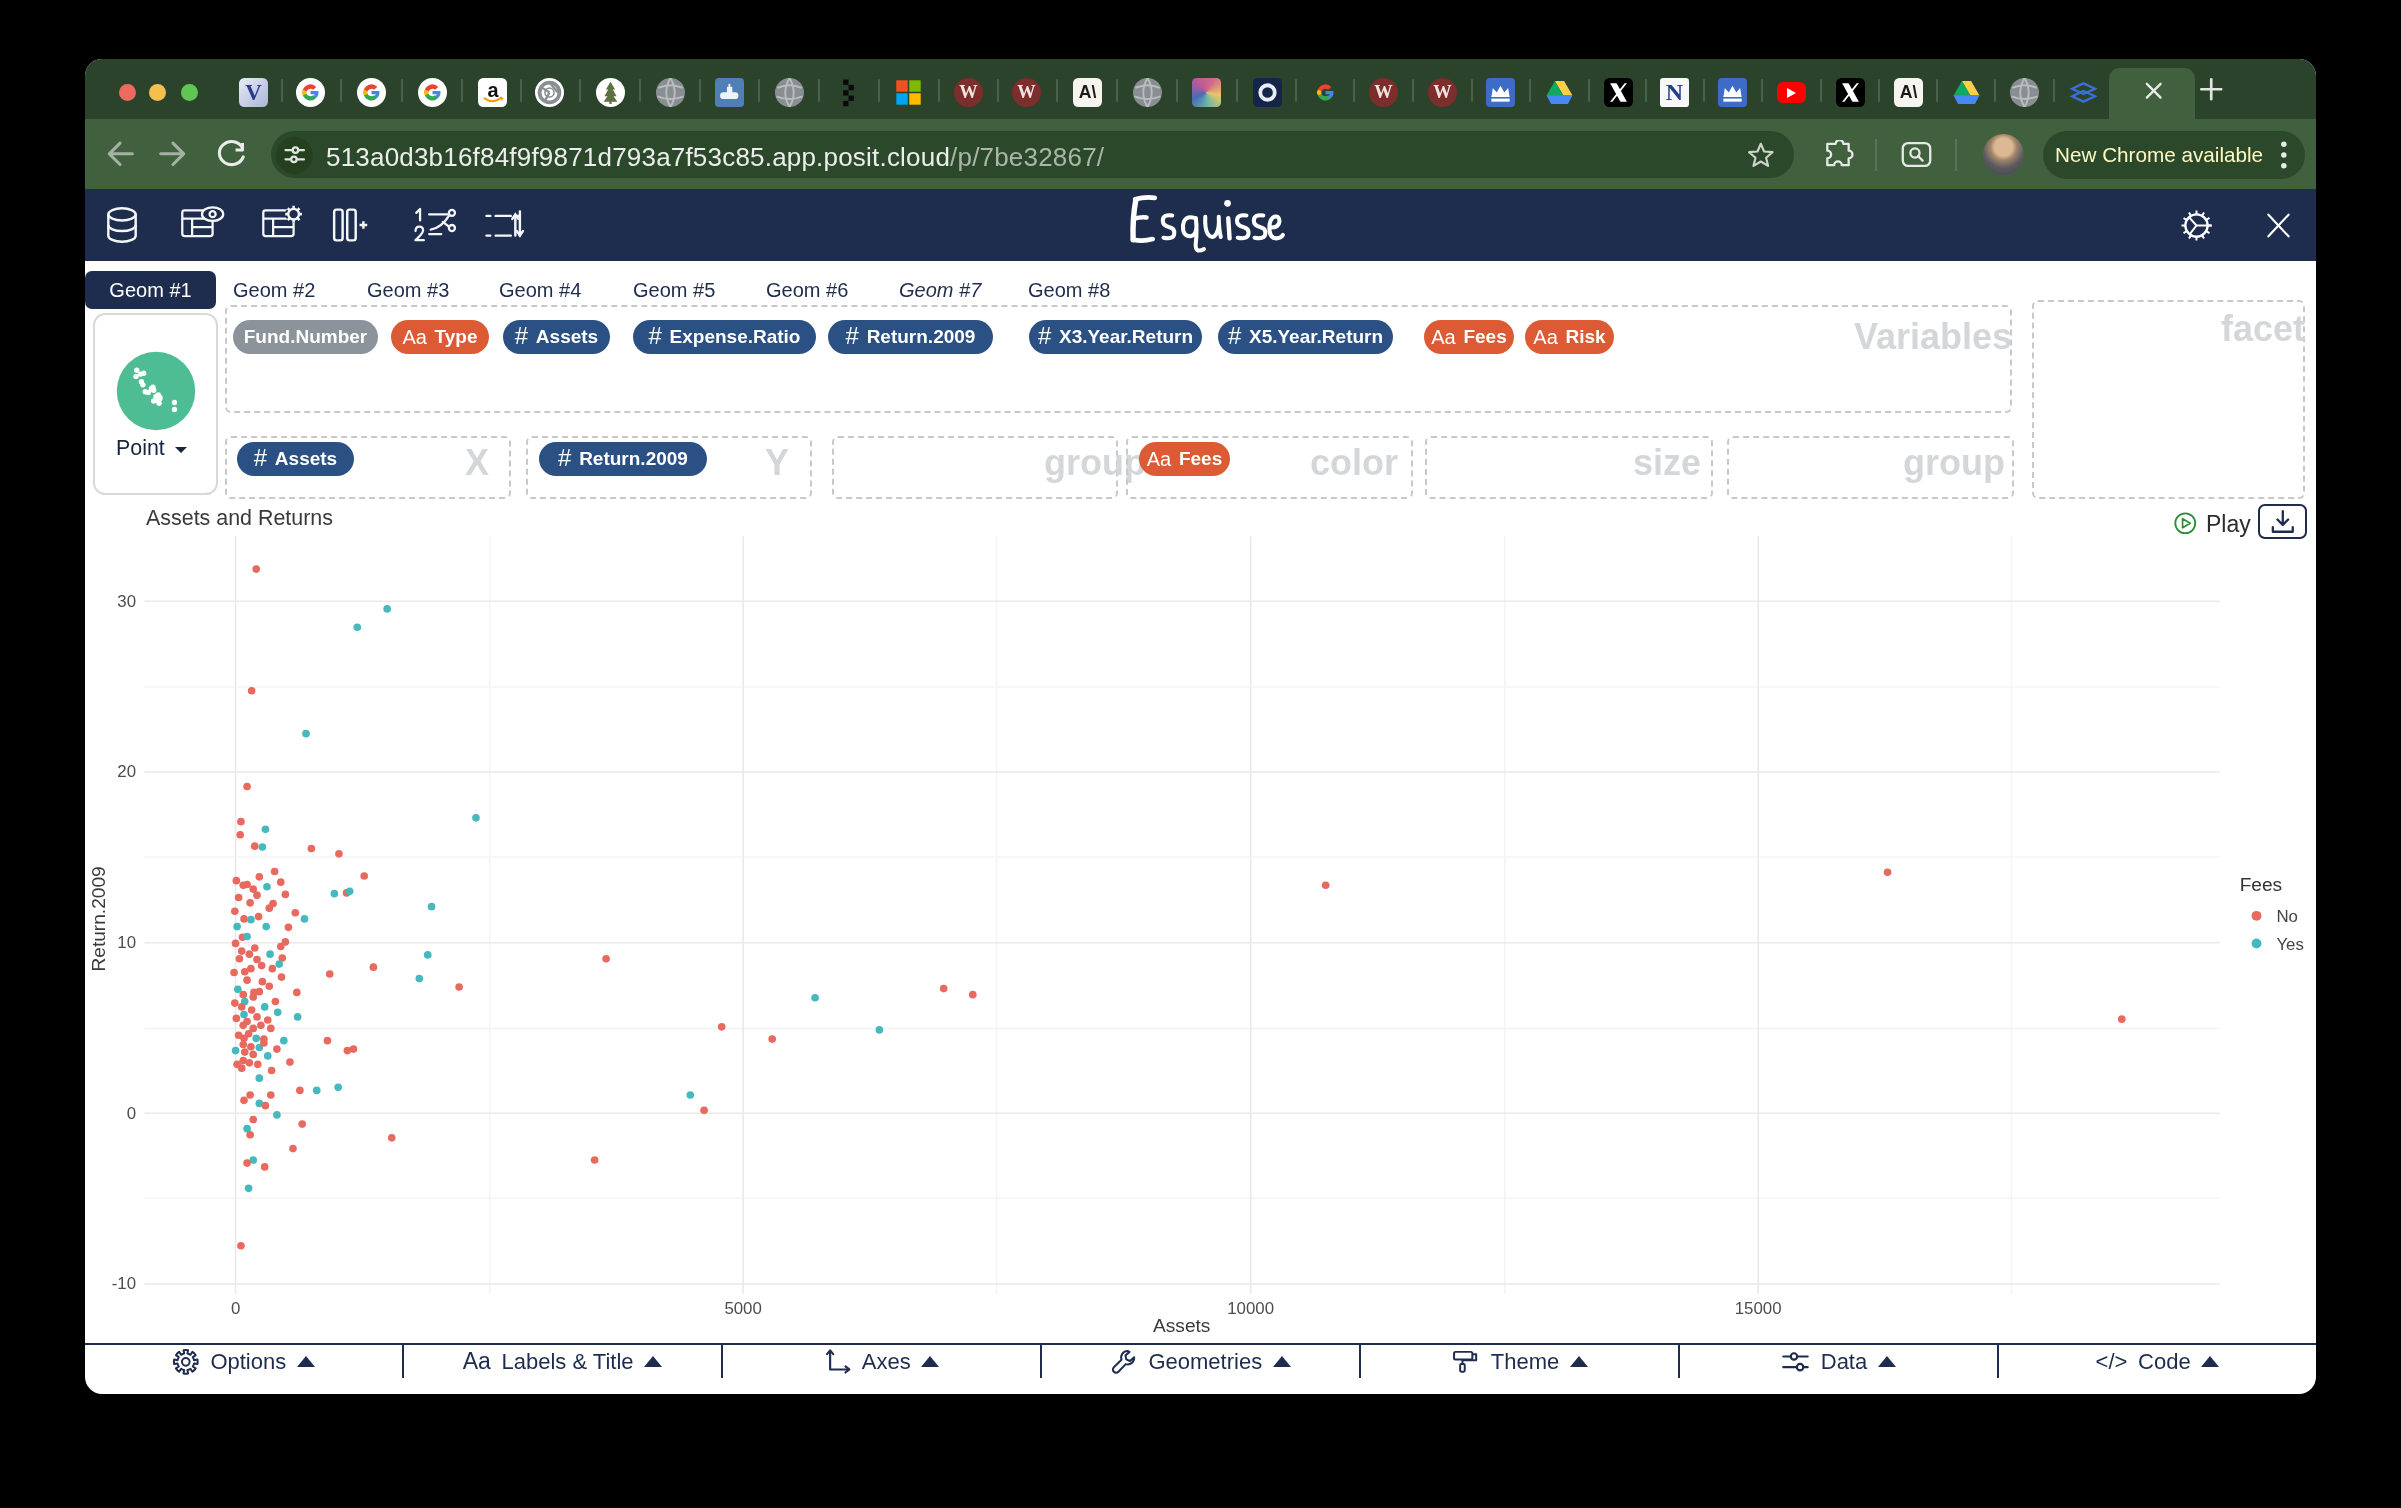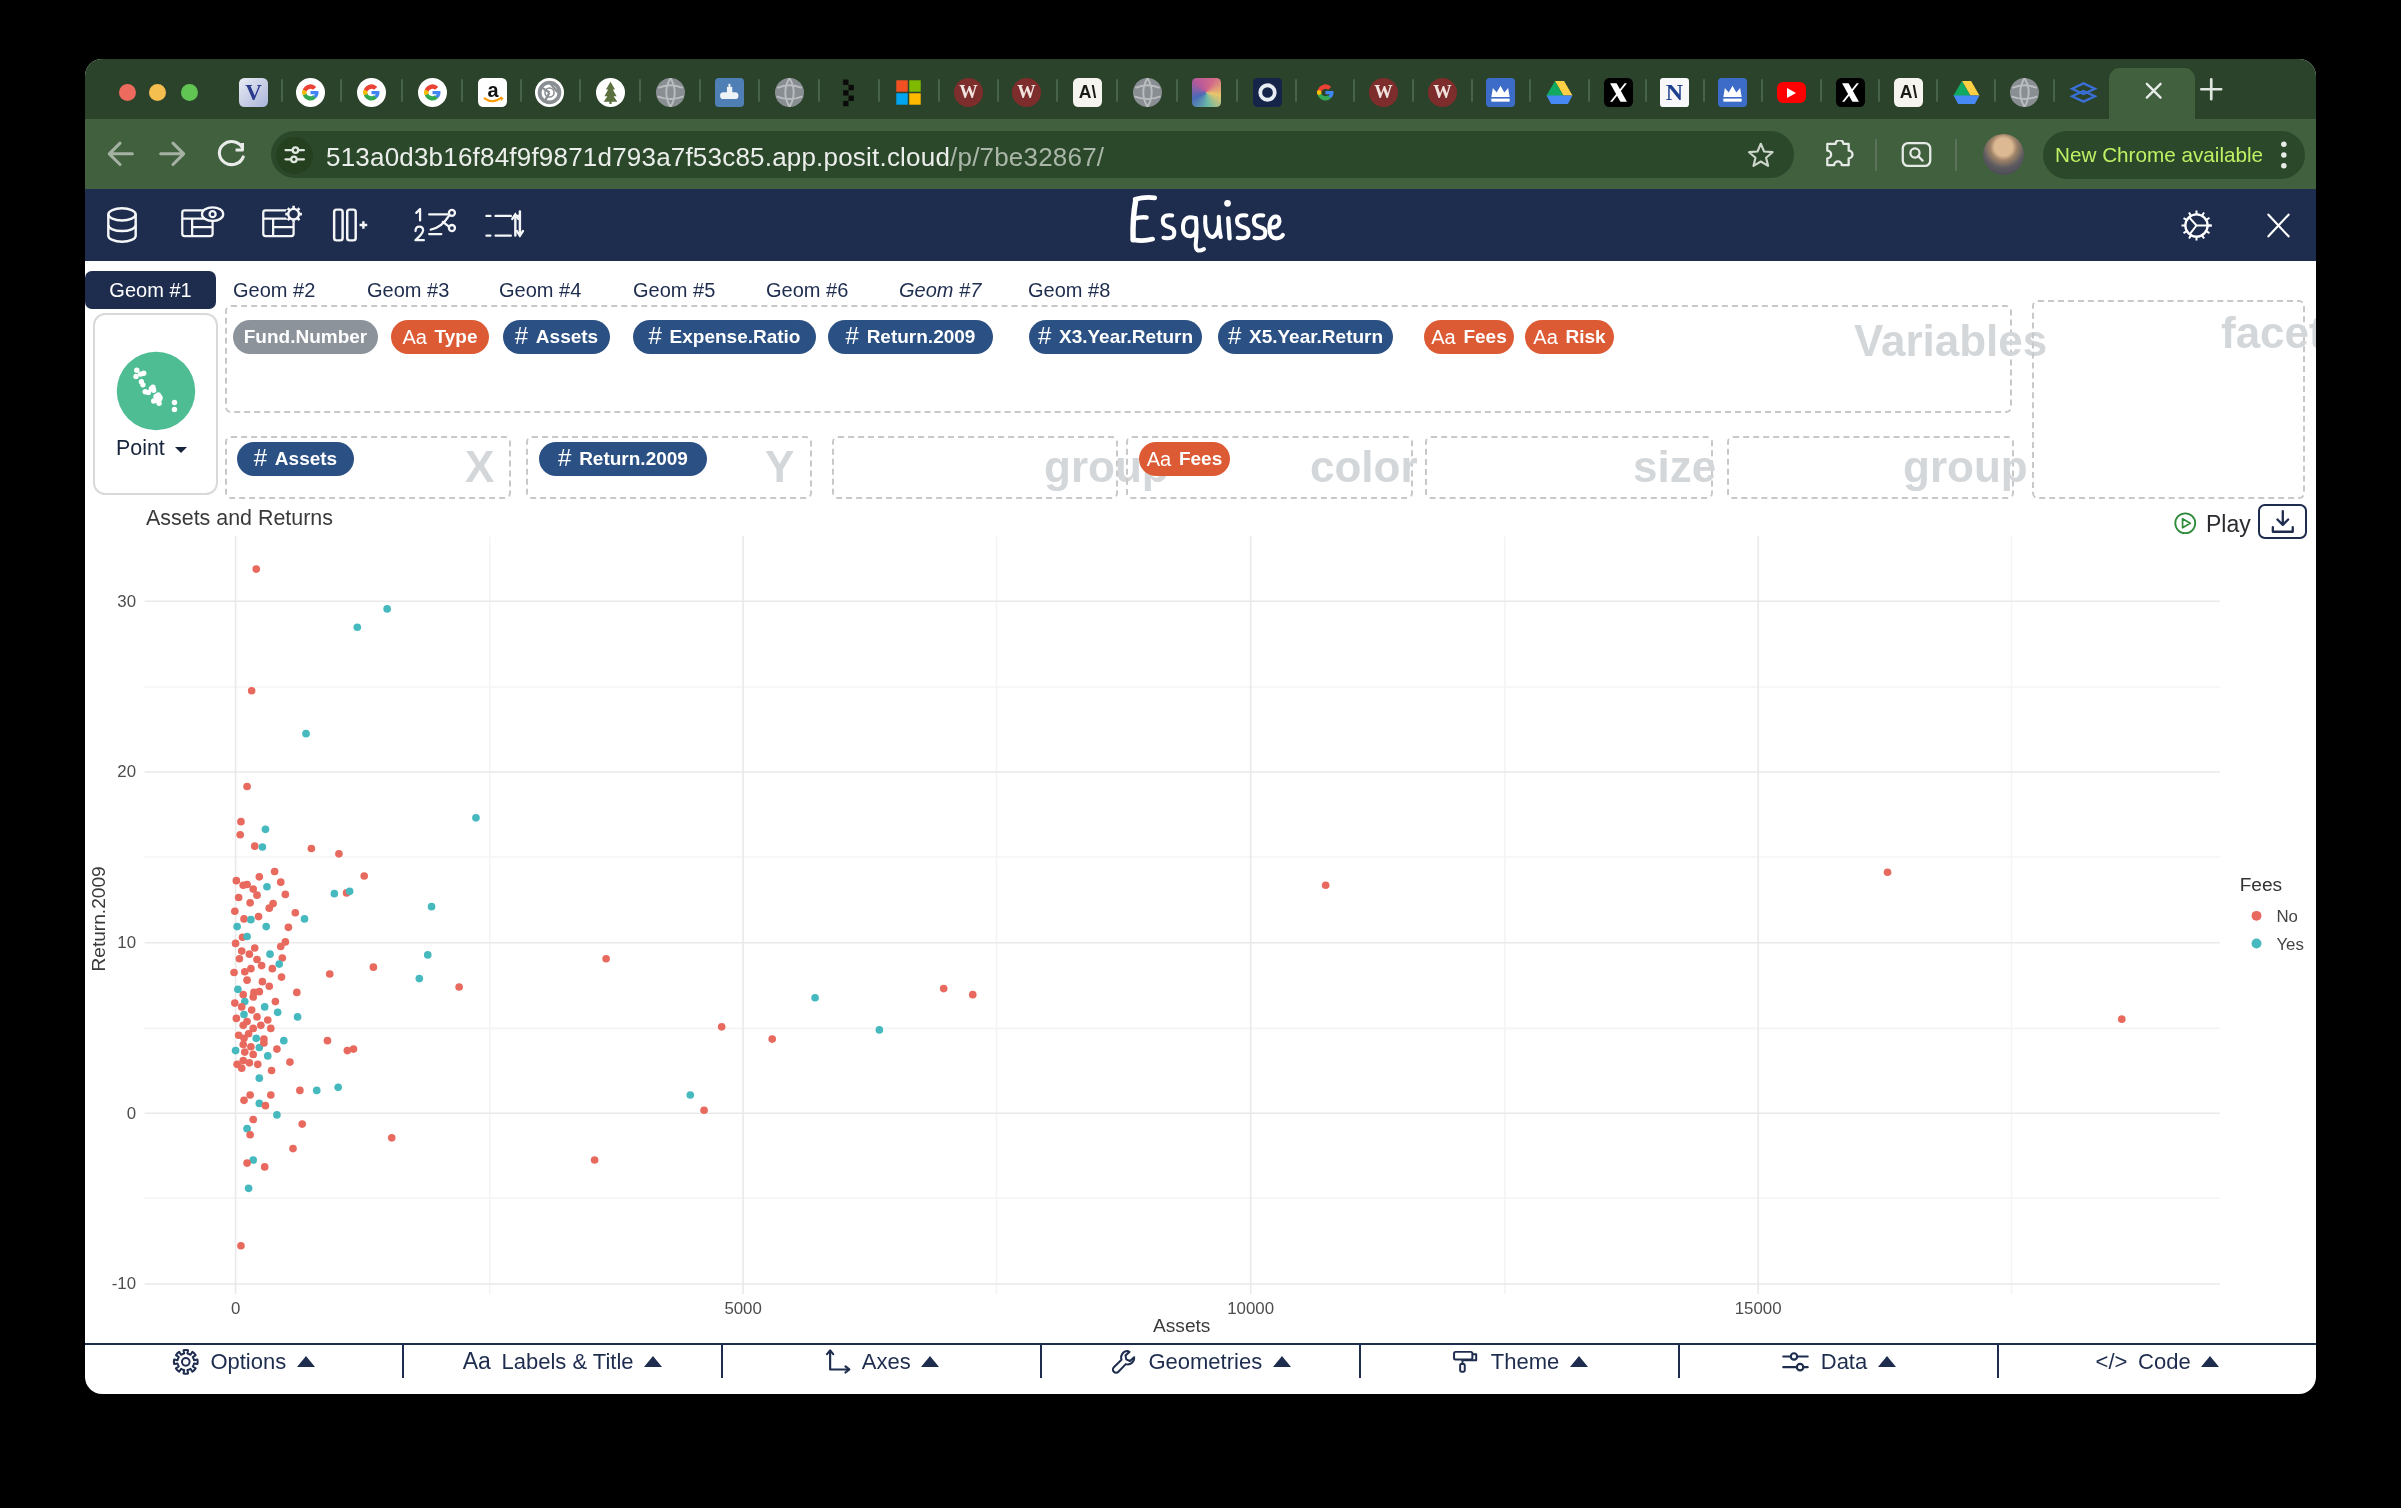--- a/index.html
+++ b/index.html
@@ -14,21 +14,21 @@
 .light { position:absolute; top:25px; width:17px; height:17px; border-radius:50%; }
 .sep { position:absolute; top:20px; width:2.3px; height:23px; background:#47634a; border-radius:1.5px; }
 .fav { position:absolute; top:19px; width:29px; height:29px; }
 .pillround { border-radius:24px; background:#2c482b; position:absolute; }
 .urltxt { font-size:26px; color:#eceeec; letter-spacing:0.2px; }
 .navpill { position:absolute; height:34px; border-radius:17px; color:#fff; font-weight:bold; font-size:19px; display:flex; align-items:center; justify-content:center; white-space:nowrap; }
 .bnavy { background:#2b5084; }
 .borange { background:#dc5b35; }
 .bgray { background:#8c939b; }
 .dashbox { position:absolute; border:2.3px dashed #c8c8c8; border-radius:6.1px; }
-.zlabel { position:absolute; font-weight:bold; color:#d4d7da; font-size:44px; }
+.zlabel { position:absolute; font-weight:bold; color:#d4d7da; font-size:36px; }
 .geomtab { position:absolute; top:69px; font-size:20px; color:#1e2c4e; font-weight:500; }
 .bbtn { flex:1; display:flex; align-items:center; justify-content:center; gap:10.7px; color:#1e2c4e; font-size:22px; font-weight:500; border-right:2.3px solid #1e2c4e; }
 .bbtn:last-child { border-right:none; }
 .caret { width:0; height:0; border-left:9.2px solid transparent; border-right:9.2px solid transparent; border-bottom:11.5px solid #1e2c4e; display:inline-block; }
 </style></head><body>
 <div id="stage">
 <div id="win">
 <div id="tabstrip">
         <div class="light" style="left:34px;background:#ed6a5e;"></div>
         <div class="light" style="left:64px;background:#f4bf4f;"></div>
@@ -298,21 +298,21 @@
           </svg></div>
         <div class="abs" style="left:1790px;top:20px;width:1.9px;height:32px;background:#5c735b;"></div>
         <div class="abs" style="left:1816px;top:21.4px;"><svg width="31" height="29" viewBox="0 0 40 38" style="">
             <rect x="2" y="4" width="36" height="30" rx="7" stroke="#e6eae6" stroke-width="3" fill="none"></rect>
             <circle cx="18" cy="17" r="6" stroke="#e6eae6" stroke-width="3" fill="none"></circle>
             <path d="M22 21 L28 27" stroke="#e6eae6" stroke-width="3" stroke-linecap="round"></path>
           </svg></div>
         <div class="abs" style="left:1870px;top:20px;width:1.9px;height:32px;background:#5c735b;"></div>
         <div class="abs" style="left:1898px;top:15.3px;width:41px;height:41px;border-radius:50%;background:radial-gradient(circle at 50% 32%,#dcb893 0 26%,#a08468 38%,#5c5a60 60%,#3c4049 100%);"></div>
         <div class="pillround" style="left:1958px;top:11.5px;width:262px;height:48px;"></div>
-        <div class="abs" style="left:1970px;top:24px;font-size:20.7px;color:#bef264;">New Chrome available</div>
+        <div class="abs" style="left:1970px;top:24px;font-size:20.7px;color:#fef9c3;">New Chrome available</div>
         <div class="abs" style="left:2195px;top:20px;"><svg width="7.7" height="32" viewBox="0 0 10 42" style="">
             <g fill="#e8ece8">
               <circle cx="5" cy="7" r="3.6"></circle>
               <circle cx="5" cy="21" r="3.6"></circle>
               <circle cx="5" cy="35" r="3.6"></circle>
             </g>
           </svg></div>
       </div>
       <div id="appheader">
         <div class="abs" style="left:18.4px;top:16px;"><svg width="38" height="40" viewBox="0 0 50 52" style="">

